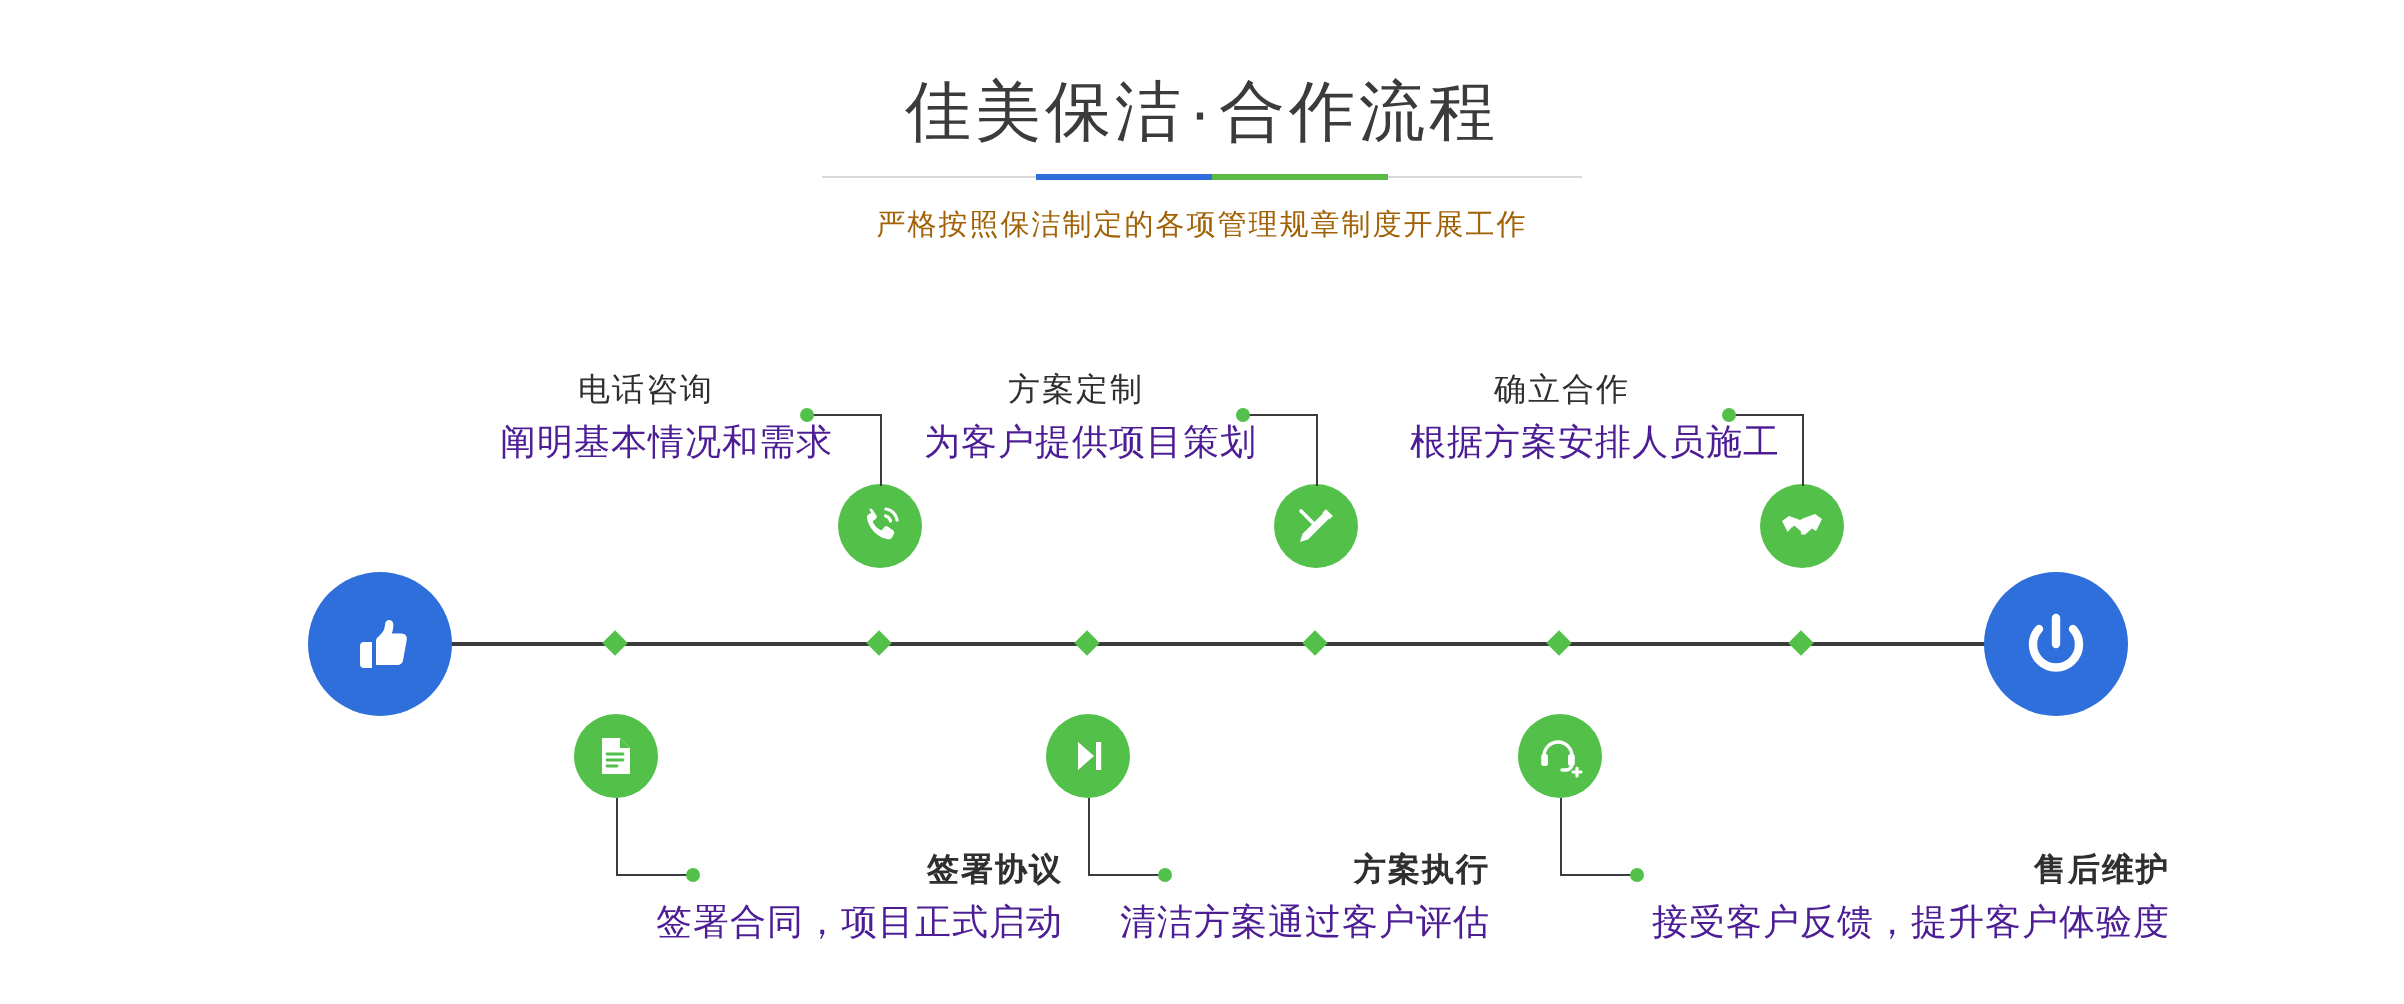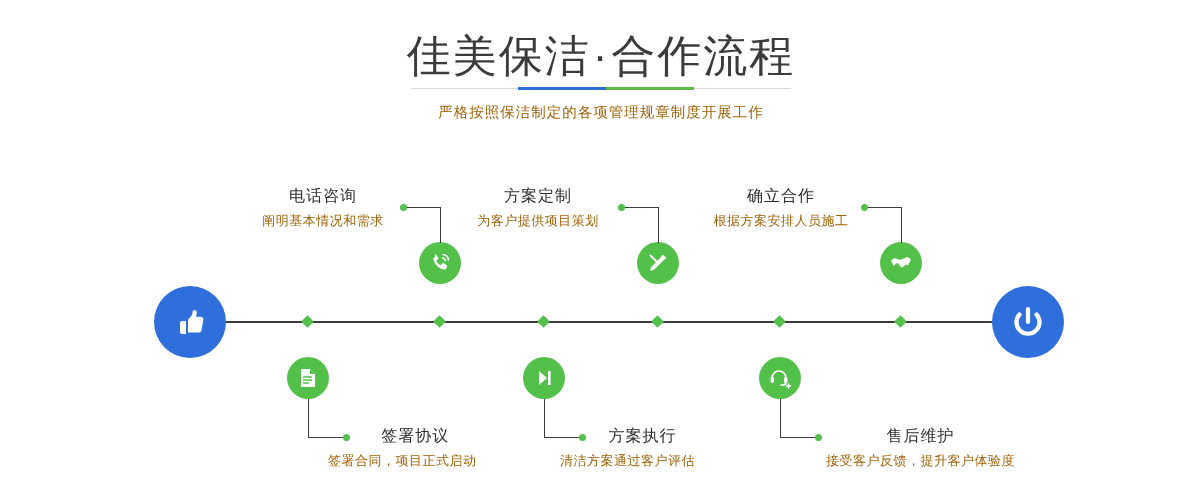--- a/index.html
+++ b/index.html
@@ -21,21 +21,21 @@
 
   
   .header {
     position: absolute;
     left: 0;
     top: 34px;
     width: 1202px;
     text-align: center;
   }
   .title {
-    font-size: 44px;
+    font-size: 33px;
     letter-spacing: 2px;
     color: #3b3b3b;
     font-weight: normal;
     line-height: 44px;
   }
   .title .dot {
     color: #3b3b3b;
     padding: 0 2px;
   }
   .rule-wrap {
@@ -148,29 +148,29 @@
     position: absolute;
     white-space: nowrap;
   }
   .label-title {
     font-size: 16px;
     color: #2f2f2f;
     letter-spacing: 1px;
     line-height: 20px;
   }
   .label-desc {
-    font-size: 13px;
-    color: #a16207;
+    font-size: 18px;
+    color: #4c1d95;
     letter-spacing: 0.5px;
     line-height: 18px;
     margin-top: 6px;
   }
   .label-block.above .label-title { text-align: center; }
   .label-block.above .label-desc { text-align: center; }
-  .label-block.below .label-title { text-align: center; }
+  .label-block.below .label-title { text-align: right; font-weight: bold; }
   .label-block.below .label-desc { text-align: center; }
 </style>
 </head>
 <body>
 
 <div class="page">
 
   <div class="header">
     <div class="title">
       <span>佳美保洁</span><span class="dot">·</span><span>合作流程</span>

